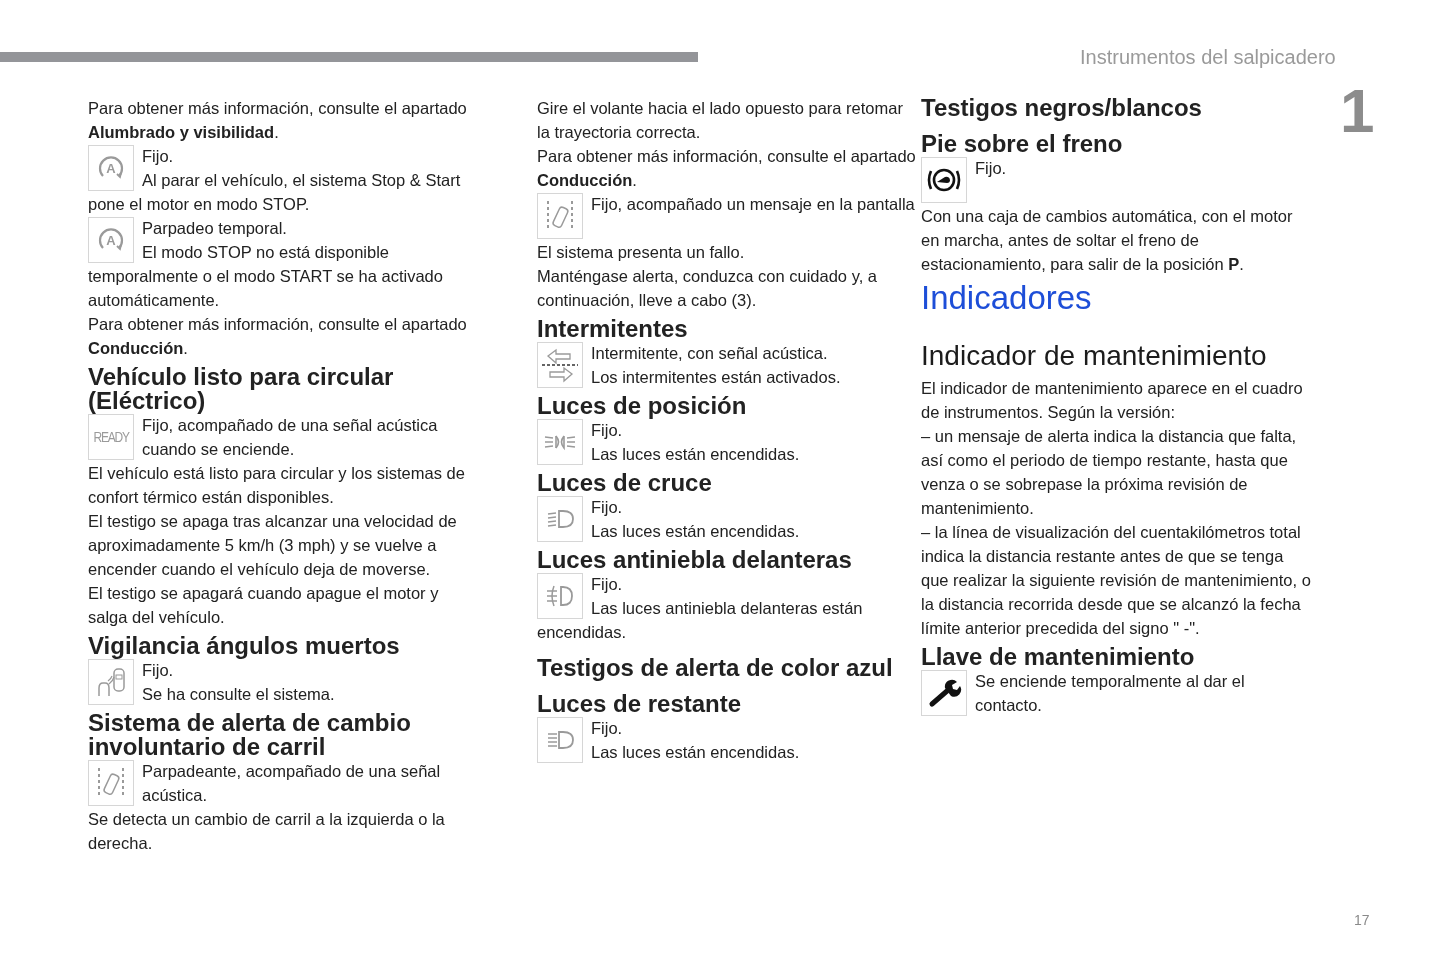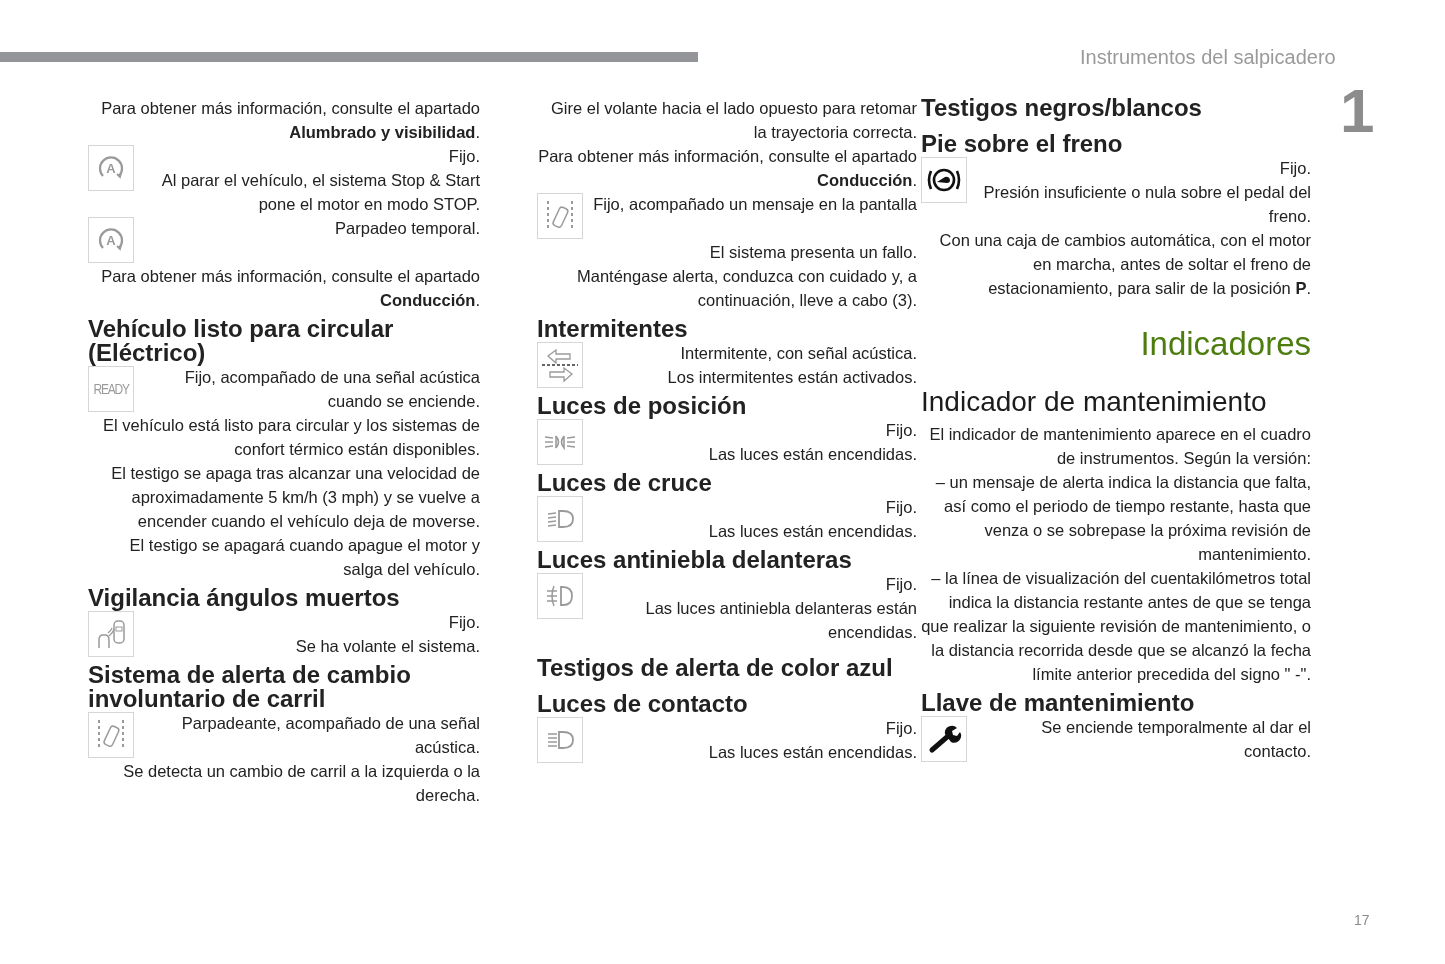--- a/index.html
+++ b/index.html
@@ -11,33 +11,33 @@
   .topbar { position:absolute; left:0; top:52px; width:698px; height:10px; background:#949599; }
   .running-head { position:absolute; left:1080px; top:46px; font-size:20px; color:#9a9a9a; }
   .chapter-num { position:absolute; left:1340px; top:80px; font-size:62px; font-weight:bold; color:#8c8c8c; line-height:1; }
   .page-num { position:absolute; left:1354px; top:912px; font-size:14px; color:#8a8a8a; }
 
   .col { position:absolute; top:96px; font-size:16.5px; line-height:24px; color:#222; }
   .col1 { left:88px; width:392px; }
   .col2 { left:505px; width:380px;margin-left:32px; }
   .col3 { left:921px; width:390px; }
 
-  p { margin:0;text-align:right; }
+  p { margin:0; }
   b { font-weight:bold; }
   .h { font-weight:bold; font-size:24px; margin-top:5px; line-height:24px; }
   .h.gap { margin-top:12px; }
 
   .icon-box {
     float:left; width:46px; height:46px; border:1px solid #d6d6d6; margin:1px 8px 1px 0;
     box-sizing:border-box; display:flex; align-items:center; justify-content:center; background:#fff;
   }
   .icon-box svg { width:36px; height:36px; }
   .clear { clear:both; }
 
-  .big-grey { font-size:33px; color:#4d7c0f; margin-top:22px; line-height:44px;text-align:right; }
+  .big-grey { font-size:33px; color:#1d4ed8; line-height:44px; }
   .big-title { font-size:28px; font-weight:normal; color:#1c1c1c; margin-top:18px; line-height:36px; margin-bottom:2px; }
 </style>
 </head>
 <body>
 
 <div class="topbar"></div>
 <div class="running-head">Instrumentos del salpicadero</div>
 <div class="chapter-num">1</div>
 <div class="page-num">17</div>
 
@@ -55,20 +55,21 @@
   <p>Al parar el vehículo, el sistema Stop &amp; Start pone el motor en modo STOP.</p>
   <div class="clear"></div>
   <div class="icon-box">
     <svg viewBox="0 0 36 36">
         <path d="M10 26 A11 11 0 1 1 26 26" fill="none" stroke="#9a9a9a" stroke-width="2.2"></path>
         <path d="M24 24 l3 3 l1 -4" fill="none" stroke="#9a9a9a" stroke-width="1.8"></path>
         <text x="18" y="23" text-anchor="middle" font-size="13" font-family="Liberation Sans, sans-serif" font-weight="bold" fill="#9a9a9a">A</text>
       </svg>
   </div>
   <p>Parpadeo temporal.</p>
+  <p>El modo STOP no está disponible temporalmente o el modo START se ha activado automáticamente.</p>
   <div class="clear"></div>
   <p><span>Para obtener más información, consulte el apartado </span><b>Conducción</b>.</p>
 
   <div class="h">Vehículo listo para circular (Eléctrico)</div>
   <div class="icon-box">
     <span style="font-family:'Liberation Sans Narrow','Liberation Sans',sans-serif;font-size:15px;color:#9a9a9a;letter-spacing:-1.5px;transform:scaleX(0.8);display:inline-block;">READY</span>
   </div>
   <p>Fijo, acompañado de una señal acústica cuando se enciende.</p>
   <div class="clear"></div>
   <p>El vehículo está listo para circular y los sistemas de confort térmico están disponibles.</p>
@@ -78,21 +79,21 @@
   <div class="h">Vigilancia ángulos muertos</div>
   <div class="icon-box">
     <svg viewBox="0 0 36 36">
         <rect x="21" y="5" width="10" height="22" rx="4" fill="none" stroke="#9a9a9a" stroke-width="1.5"></rect>
         <rect x="23" y="11" width="6" height="4" fill="none" stroke="#9a9a9a" stroke-width="1"></rect>
         <path d="M6 32 v-8 q0 -5 4 -5 h2 q4 0 4 5 v8" fill="none" stroke="#9a9a9a" stroke-width="1.5"></path>
         <path d="M15 17 q3 -2 4 -5 M16 20 q4 -3 5 -7" fill="none" stroke="#9a9a9a" stroke-width="1.2"></path>
       </svg>
   </div>
   <p>Fijo.</p>
-  <p>Se ha volante el sistema.</p>
+  <p>Se ha consulte el sistema.</p>
   <div class="clear"></div>
 
   <div class="h">Sistema de alerta de cambio involuntario de carril</div>
   <div class="icon-box">
     <svg viewBox="0 0 36 36">
         <line x1="6" y1="3" x2="6" y2="33" stroke="#9a9a9a" stroke-width="2" stroke-dasharray="3,3"></line>
         <line x1="30" y1="3" x2="30" y2="33" stroke="#9a9a9a" stroke-width="2" stroke-dasharray="3,3"></line>
         <rect x="14" y="9" width="9" height="20" rx="3" transform="rotate(25 18 19)" fill="none" stroke="#9a9a9a" stroke-width="1.5"></rect>
       </svg>
   </div>
@@ -159,21 +160,21 @@
         <path d="M5 13 h10 M5 18 h10 M5 23 h10" stroke="#9a9a9a" stroke-width="1.5"></path>
         <path d="M12 8 q-4 10 0 20" fill="none" stroke="#9a9a9a" stroke-width="1.5"></path>
       </svg>
   </div>
   <p>Fijo.</p>
   <p>Las luces antiniebla delanteras están encendidas.</p>
   <div class="clear"></div>
 
   <div class="h gap">Testigos de alerta de color azul</div>
 
-  <div class="h gap">Luces de contacto</div>
+  <div class="h gap">Luces de restante</div>
   <div class="icon-box">
     <svg viewBox="0 0 36 36">
         <path d="M17 10 h4 q10 0 10 8 t-10 8 h-4 z" fill="none" stroke="#9a9a9a" stroke-width="1.8"></path>
         <path d="M6 12 h9 M6 16 h9 M6 20 h9 M6 24 h9" stroke="#9a9a9a" stroke-width="1.5"></path>
       </svg>
   </div>
   <p>Fijo.</p>
   <p>Las luces están encendidas.</p>
   <div class="clear"></div>
 </div>
@@ -183,21 +184,20 @@
 
   <div class="h gap">Pie sobre el freno</div>
   <div class="icon-box">
     <svg viewBox="0 0 36 36">
         <circle cx="18" cy="18" r="10" fill="none" stroke="#111" stroke-width="2.6"></circle>
         <path d="M5 9 q-4 9 0 18 M31 9 q4 9 0 18" fill="none" stroke="#111" stroke-width="2.6"></path>
         <path d="M11 20 l8 -5 q4 -1 5 3 q0 3 -3 3 z" fill="#111"></path>
       </svg>
   </div>
   <p>Fijo.</p>
-  <p>Presión insuficiente o nula sobre el pedal del freno.</p>
   <div class="clear"></div>
   <p><span>Con una caja de cambios automática, con el motor en marcha, antes de soltar el freno de estacionamiento, para salir de la posición </span><b>P</b>.</p>
 
   <div class="big-grey">Indicadores</div>
   <div class="big-title">Indicador de mantenimiento</div>
   <p>El indicador de mantenimiento aparece en el cuadro de instrumentos. Según la versión:</p>
   <p>–  un mensaje de alerta indica la distancia que falta, así como el periodo de tiempo restante, hasta que venza o se sobrepase la próxima revisión de mantenimiento.</p>
   <p>–  la línea de visualización del cuentakilómetros total indica la distancia restante antes de que se tenga que realizar la siguiente revisión de mantenimiento, o la distancia recorrida desde que se alcanzó la fecha límite anterior precedida del signo " -".</p>
 
   <div class="h">Llave de mantenimiento</div>

